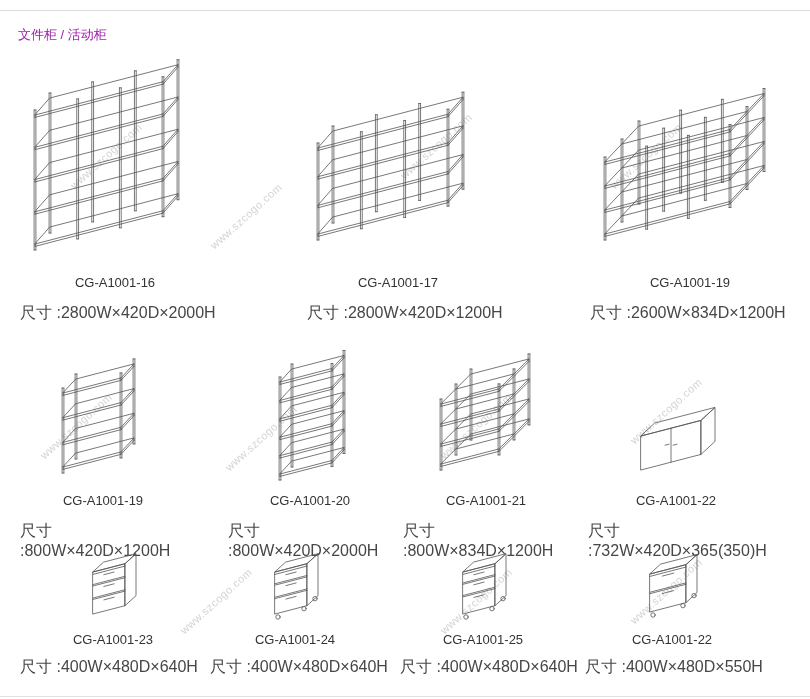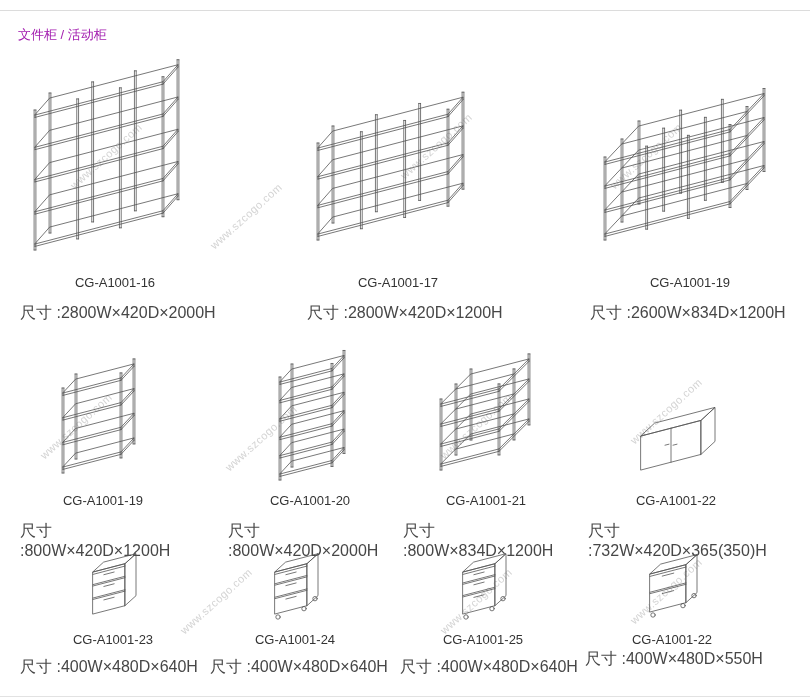--- a/index.html
+++ b/index.html
@@ -510,17 +510,17 @@
           <line x1="38" y1="40.239999999999995" x2="74" y2="30.879999999999995"></line>
           <line x1="38" y1="41.63999999999999" x2="74" y2="32.279999999999994"></line>
           <line x1="50.24" y1="24.0976" x2="61.760000000000005" y2="21.102400000000003"></line>
           <line x1="50.24" y1="41.577600000000004" x2="61.760000000000005" y2="38.58240000000001"></line>
           <circle cx="41" cy="63" r="2.2"></circle>
           <circle cx="71" cy="53.64" r="2.2"></circle>
           <circle cx="82" cy="43.64" r="2.2"></circle>
         </g>
       </svg>
     <div class="code">CG-A1001-22</div>
-    <div class="dims" style="padding-left:13px;margin-top:2px">尺寸 :400W×480D×550H</div>
+    <div class="dims" style="padding-left:13px;margin-top:10px">尺寸 :400W×480D×550H</div>
   </div>
 
   <div class="rule-bottom"></div>
 </div>
 
 </body></html>

